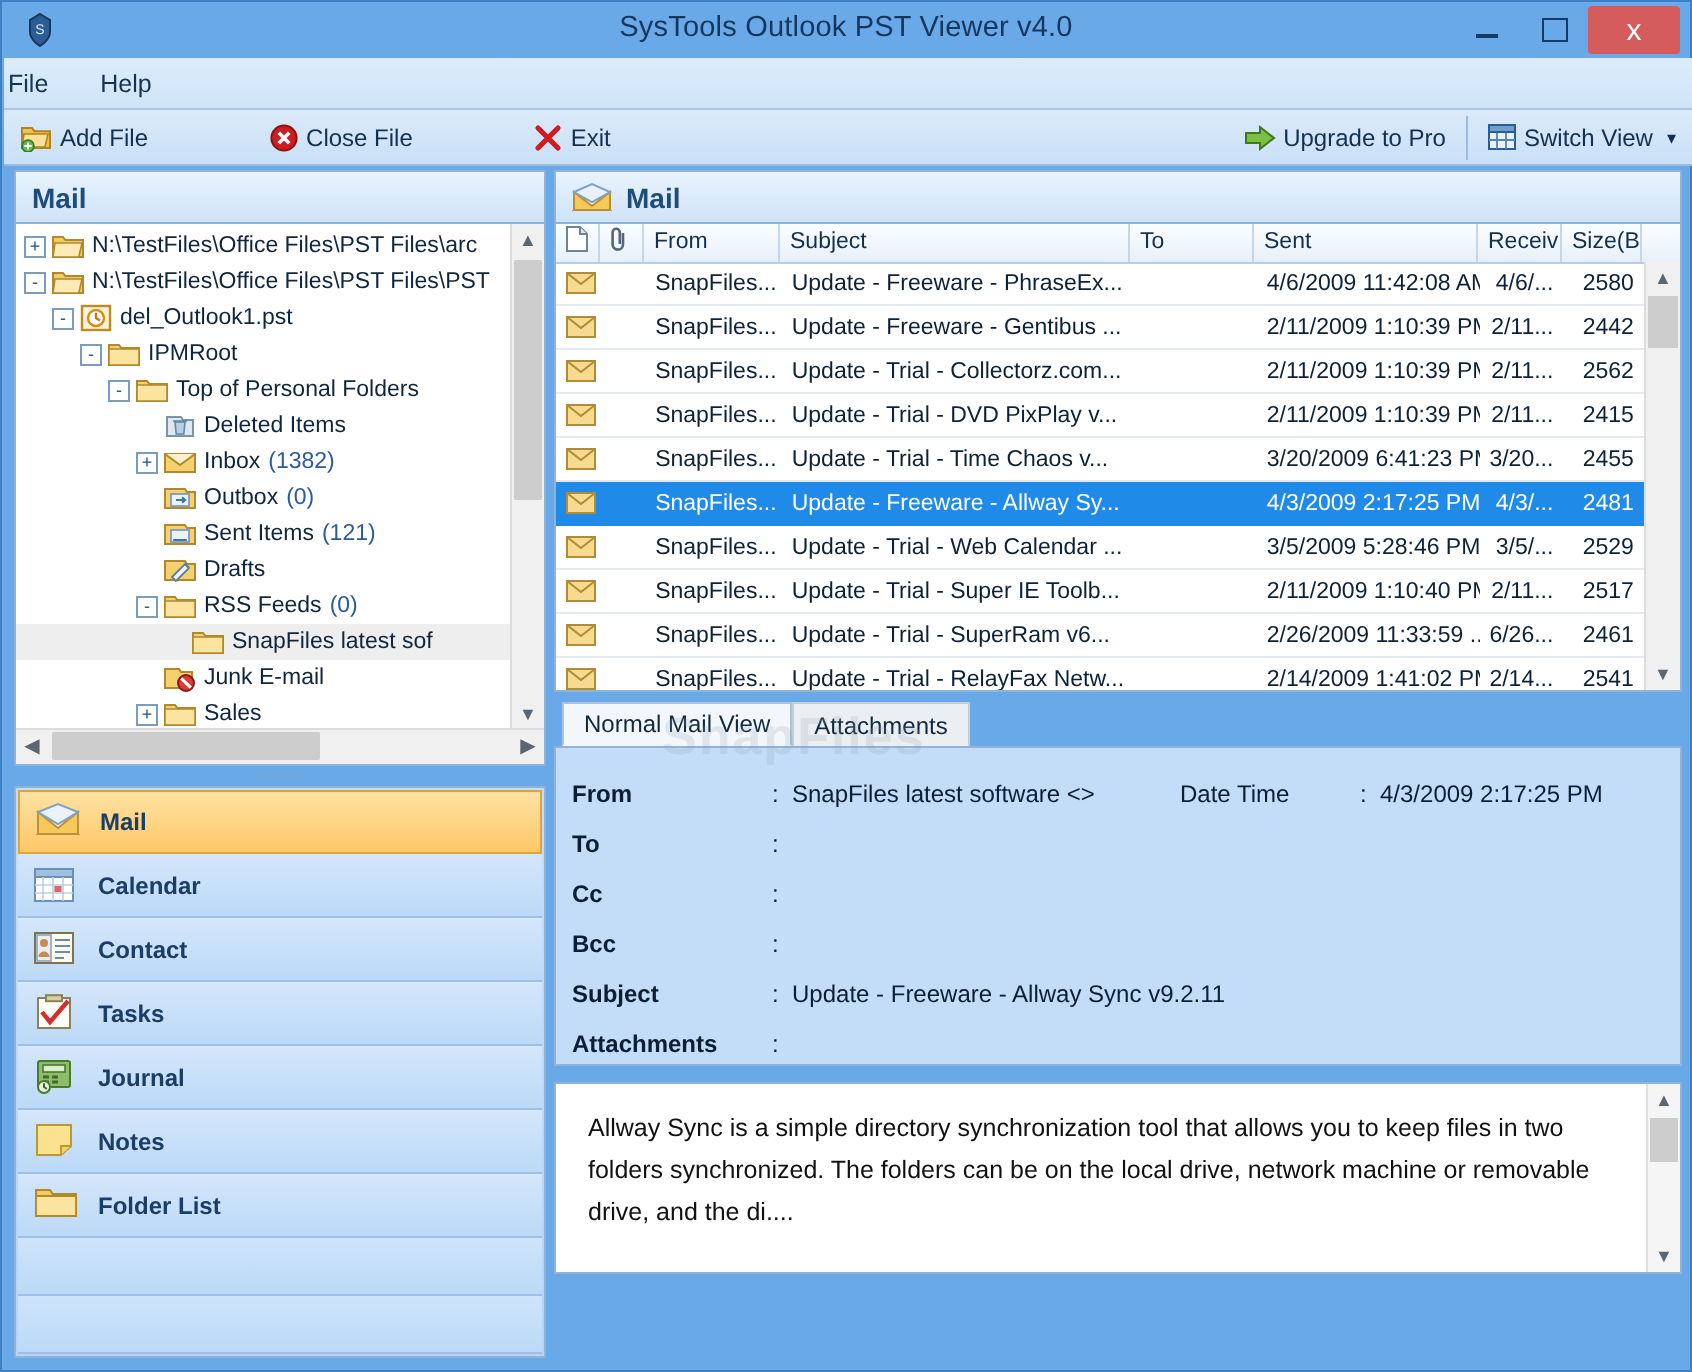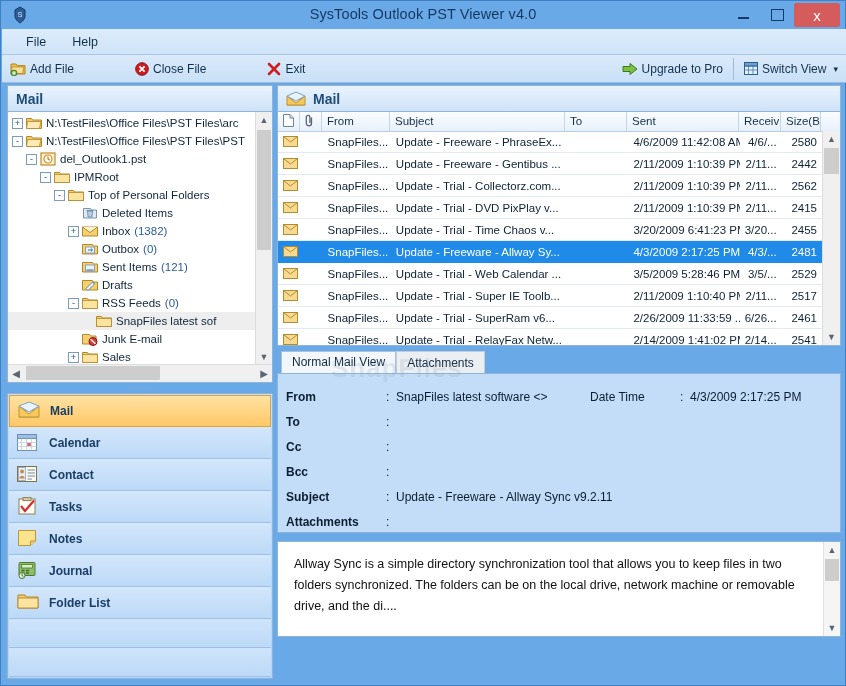--- a/index.html
+++ b/index.html
@@ -33,21 +33,21 @@
       font-size:12px;color:#143a66;cursor:default;}
   .wb.min span{display:block;width:11px;height:2px;background:#143a66;margin-top:6px;}
   .wb.max span{display:block;width:11px;height:10px;border:1.6px solid #143a66;}
   .wb.close{width:46px;height:24px;background:#d45c5c;color:#fff;font-size:15px;
             border-radius:2px;margin-right:3px;}
   
   .menubar{
     position:absolute;left:1px;top:28px;width:844px;height:26px;
     background:linear-gradient(180deg,#dcecfb 0%,#cfe4f8 100%);
     border-bottom:1px solid #a9c6e4;
-    display:flex;align-items:center;padding-left:24px;box-sizing:border-box;
+    display:flex;align-items:center;padding-left:2px;box-sizing:border-box;
   }
   .menubar .mi{font-size:12.5px;color:#14334f;margin-right:26px;cursor:default;}
   
   .toolbar{
     position:absolute;left:1px;top:54px;width:844px;height:28px;
     background:linear-gradient(180deg,#dbeafa 0%,#c9e0f7 100%);
     border-bottom:1px solid #9dbbdb;
     display:flex;align-items:center;box-sizing:border-box;gap:45px;
   }
   .tb-item{display:flex;align-items:center;height:28px;padding:0 8px;font-size:12px;color:#12314e;cursor:default;}
@@ -415,34 +415,34 @@
         <div class="nav-item">
           <span class="nico"><svg width="20" height="18" viewBox="0 0 20 18">
               <rect x="2" y="2" width="16" height="15" fill="#fffdf5" stroke="#8b8158" stroke-width="1"></rect>
               <rect x="6" y=".6" width="8" height="3" fill="#d8cda3" stroke="#8b8158" stroke-width="1"></rect>
               <path d="M4 9 L8 14 L17 3.5" stroke="#d32d2d" stroke-width="2.2" fill="none"></path>
             </svg></span>
           <span>Tasks</span>
         </div>
         <div class="nav-item">
           <span class="nico"><svg width="20" height="18" viewBox="0 0 20 18">
-              <path d="M1.5 1.5 H18.5 V12 L13.5 16.5 H1.5 Z" fill="#fbe28e" stroke="#b99a32" stroke-width="1"></path>
-              <path d="M18.5 12 H13.5 V16.5" fill="#f3d269" stroke="#b99a32" stroke-width="1"></path>
-            </svg></span>
-          <span>Notes</span>
-        </div>
-        <div class="nav-item">
-          <span class="nico"><svg width="20" height="18" viewBox="0 0 20 18">
               <rect x="2" y="1.5" width="16" height="13" rx="1" fill="#8dbd6d" stroke="#4a7a2e" stroke-width="1"></rect>
               <rect x="4.5" y="3.5" width="11" height="3.5" fill="#d8eec6" stroke="#4a7a2e" stroke-width=".8"></rect>
               <path d="M4.5 9.5 h3 M9 9.5 h3 M4.5 12 h3 M9 12 h3" stroke="#3f6b26" stroke-width="1.4"></path>
               <circle cx="5" cy="14.5" r="3" fill="#e6f2d9" stroke="#4a7a2e" stroke-width="1"></circle>
               <path d="M5 12.6 V14.5 L6.4 15.4" stroke="#3f6b26" stroke-width="1" fill="none"></path>
             </svg></span>
           <span>Journal</span>
+        </div>
+        <div class="nav-item">
+          <span class="nico"><svg width="20" height="18" viewBox="0 0 20 18">
+              <path d="M1.5 1.5 H18.5 V12 L13.5 16.5 H1.5 Z" fill="#fbe28e" stroke="#b99a32" stroke-width="1"></path>
+              <path d="M18.5 12 H13.5 V16.5" fill="#f3d269" stroke="#b99a32" stroke-width="1"></path>
+            </svg></span>
+          <span>Notes</span>
         </div>
         <div class="nav-item">
           <span class="nico"><svg width="22" height="17" viewBox="0 0 22 17">
               <path d="M1 2 h7 l1.4 2 H21 V15 H1 Z" fill="#f3cb63" stroke="#b2882c" stroke-width="1"></path>
               <path d="M1 5 H21 V15 H1 Z" fill="#fbe4a0" stroke="#b2882c" stroke-width=".9"></path>
             </svg></span>
           <span>Folder List</span>
         </div>
         <div class="nav-filler"></div>
         <div class="nav-filler"></div>

